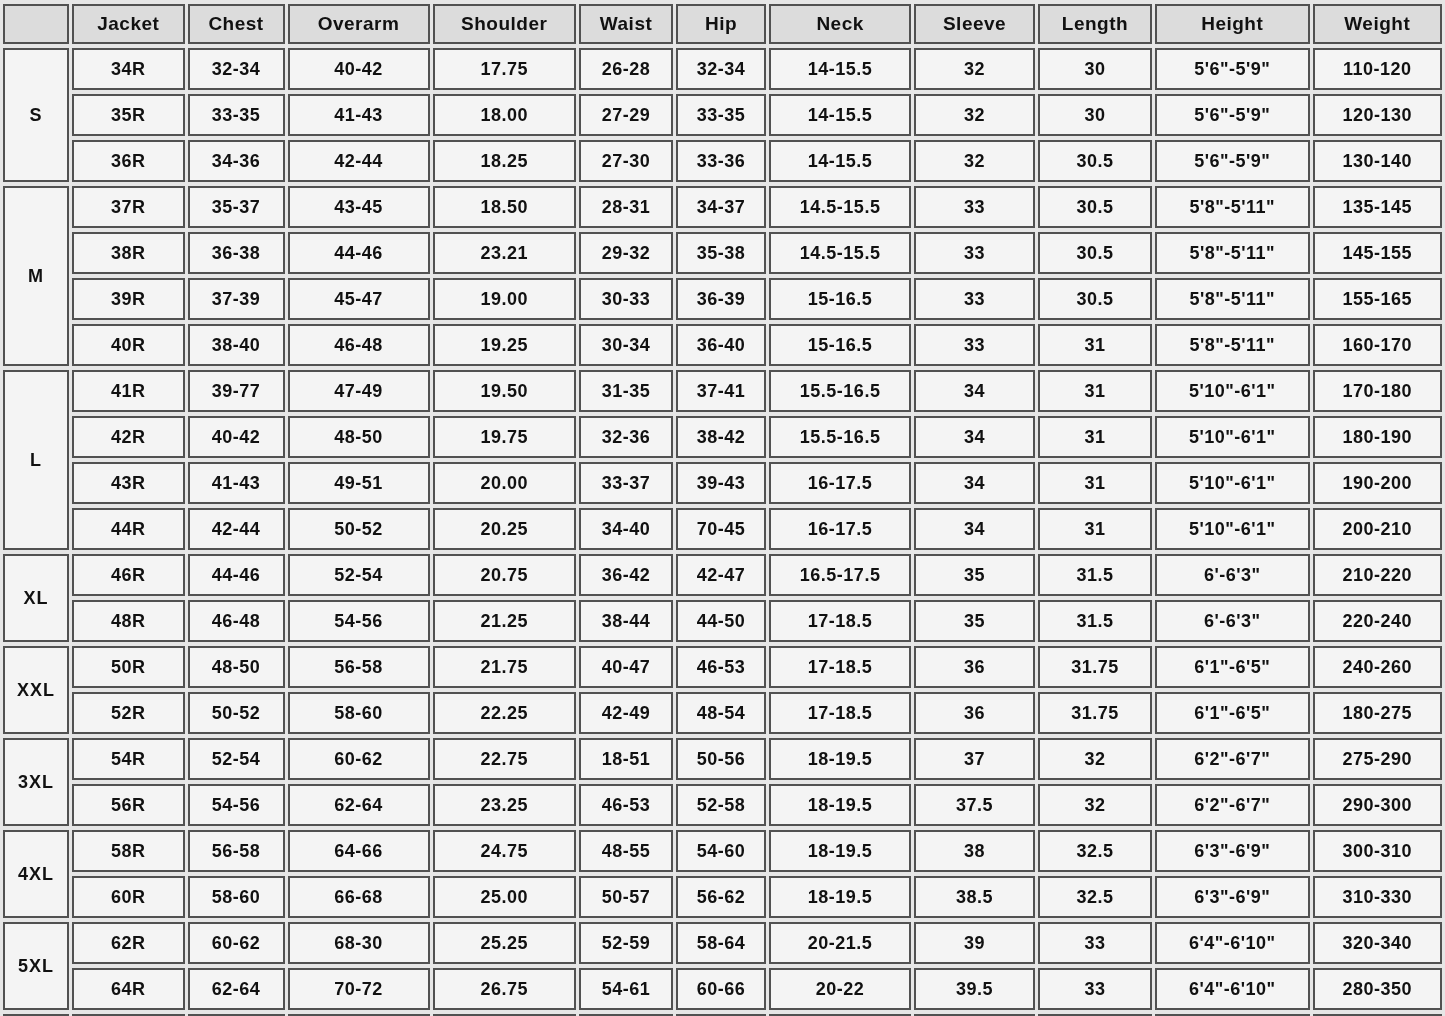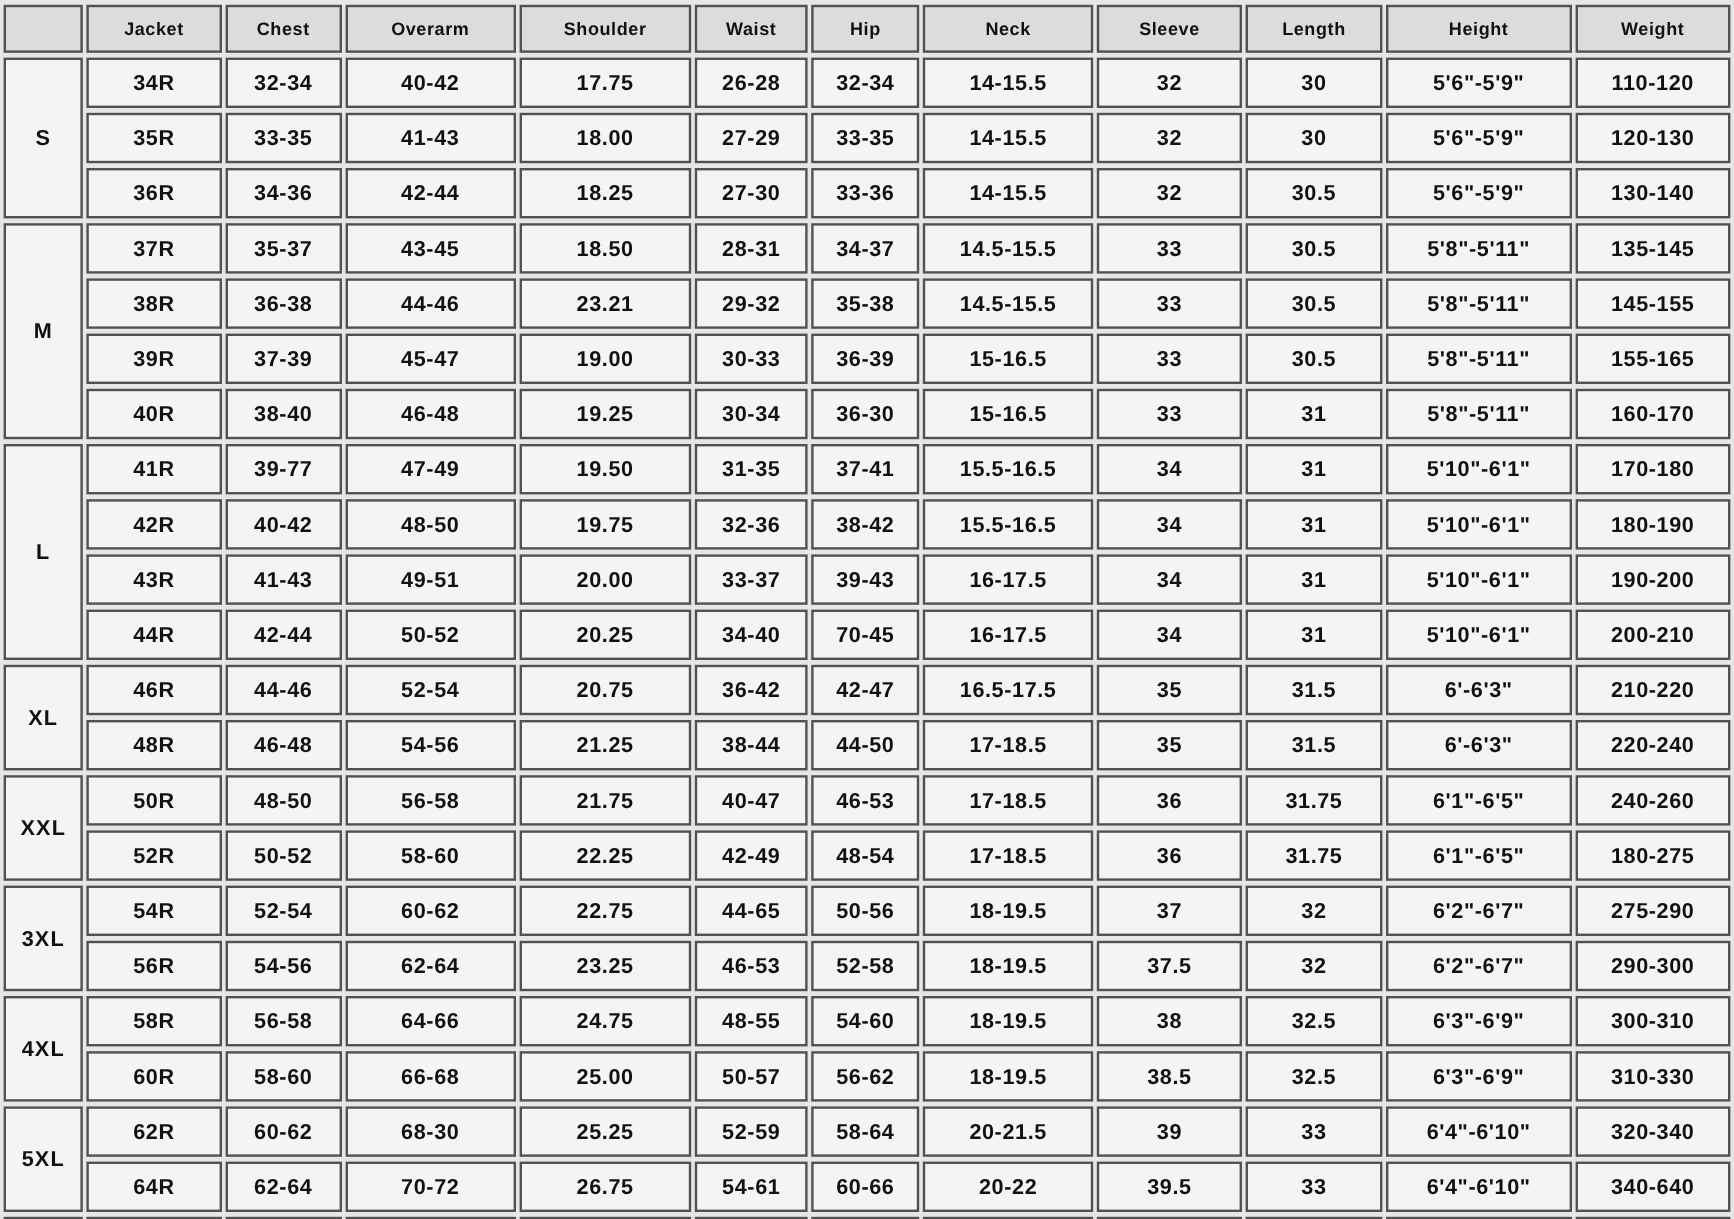--- a/index.html
+++ b/index.html
@@ -27,21 +27,21 @@
     text-align: center;
     vertical-align: middle;
     font-weight: bold;
     color: var(--text-c, #111);
     padding: 0;
     overflow: hidden;
     white-space: nowrap;
   }
   th {
     background: var(--header-bg, #dcdcdc);
-    font-size: 15px;
+    font-size: 19px;
     letter-spacing: 0.5px;
   }
   td {
     background: var(--cell-bg, #f4f4f4);
     font-size: 18px;
     letter-spacing: 0.5px;
   }
   td.size-group {
     font-size: 18px;
     letter-spacing: 1px;
@@ -167,21 +167,21 @@
           <td>30.5</td>
           <td>5'8"-5'11"</td>
           <td>155-165</td>
         </tr>
         <tr class="data-row">
           <td>40R</td>
           <td>38-40</td>
           <td>46-48</td>
           <td>19.25</td>
           <td>30-34</td>
-          <td>36-30</td>
+          <td>36-40</td>
           <td>15-16.5</td>
           <td>33</td>
           <td>31</td>
           <td>5'8"-5'11"</td>
           <td>160-170</td>
         </tr>
         <tr class="data-row">
           <td class="size-group" rowspan="4">L</td>
           <td>41R</td>
           <td>39-77</td>
@@ -287,21 +287,21 @@
           <td>31.75</td>
           <td>6'1"-6'5"</td>
           <td>180-275</td>
         </tr>
         <tr class="data-row">
           <td class="size-group" rowspan="2">3XL</td>
           <td>54R</td>
           <td>52-54</td>
           <td>60-62</td>
           <td>22.75</td>
-          <td>44-65</td>
+          <td>18-51</td>
           <td>50-56</td>
           <td>18-19.5</td>
           <td>37</td>
           <td>32</td>
           <td>6'2"-6'7"</td>
           <td>275-290</td>
         </tr>
         <tr class="data-row">
           <td>56R</td>
           <td>54-56</td>
@@ -360,21 +360,21 @@
           <td>64R</td>
           <td>62-64</td>
           <td>70-72</td>
           <td>26.75</td>
           <td>54-61</td>
           <td>60-66</td>
           <td>20-22</td>
           <td>39.5</td>
           <td>33</td>
           <td>6'4"-6'10"</td>
-          <td>340-640</td>
+          <td>280-350</td>
         </tr>
         <tr class="data-row">
           <td class="size-group" rowspan="1">6XL</td>
           <td>66R</td>
           <td>64-66</td>
           <td>72-74</td>
           <td>27.25</td>
           <td>56-63</td>
           <td>62-68</td>
           <td>21-23</td>

